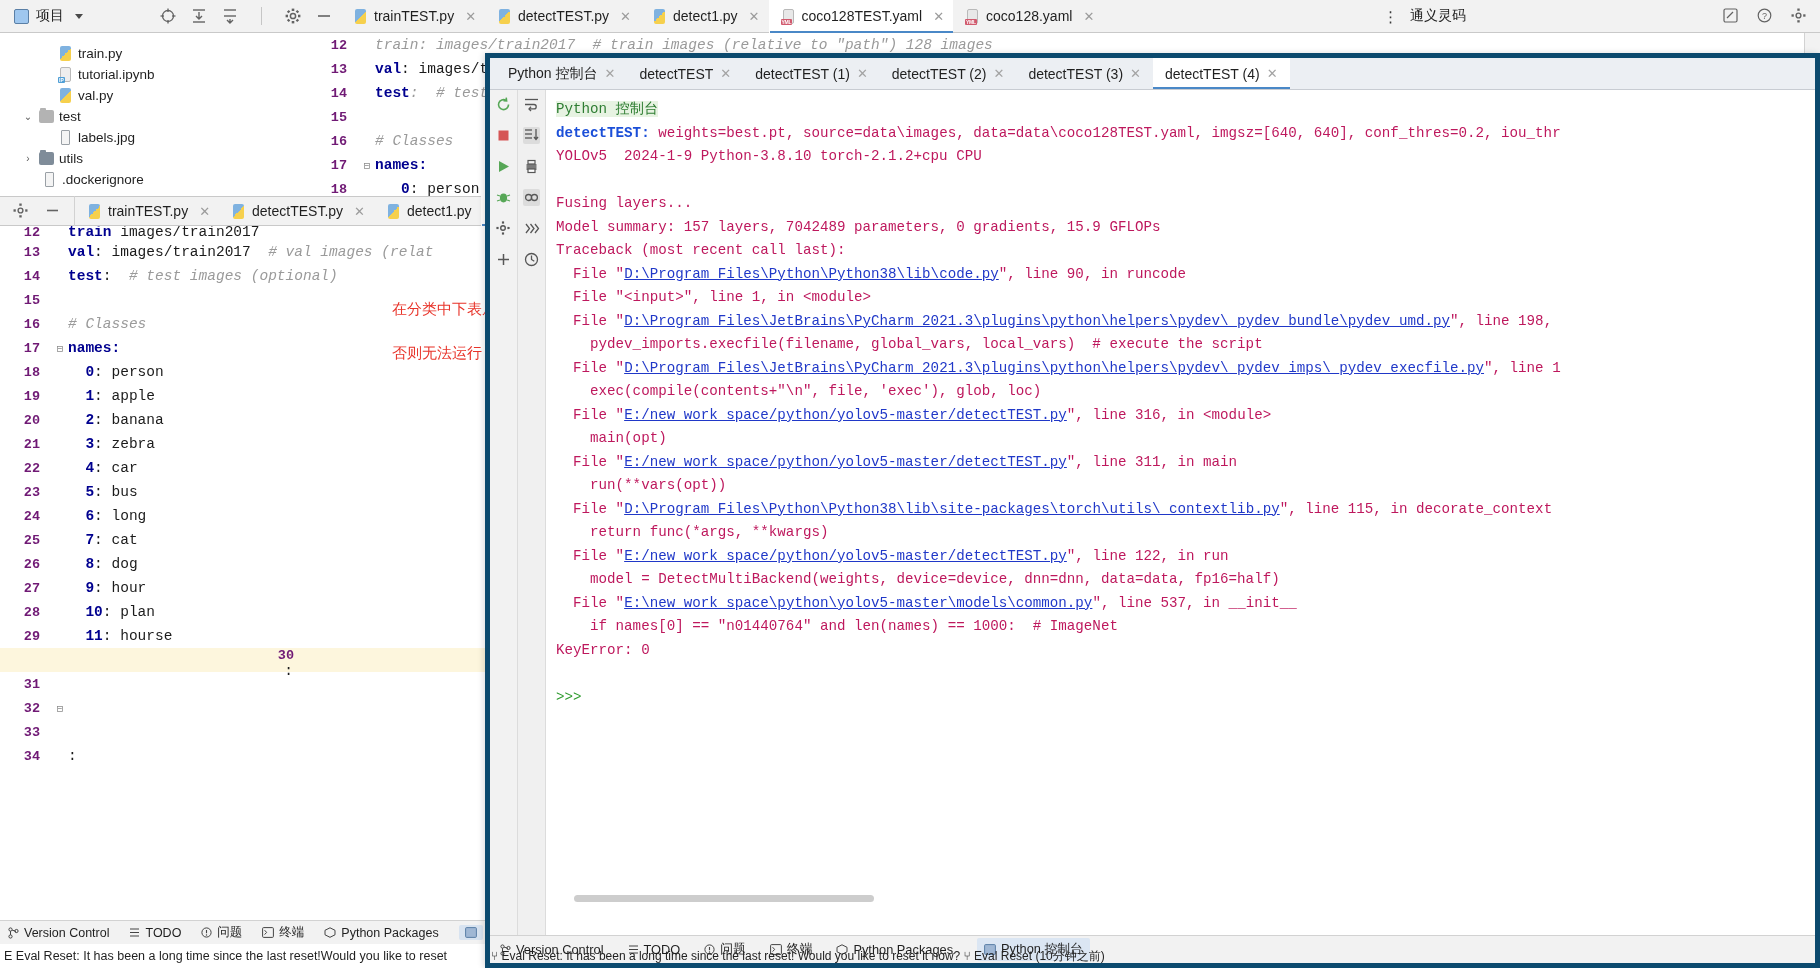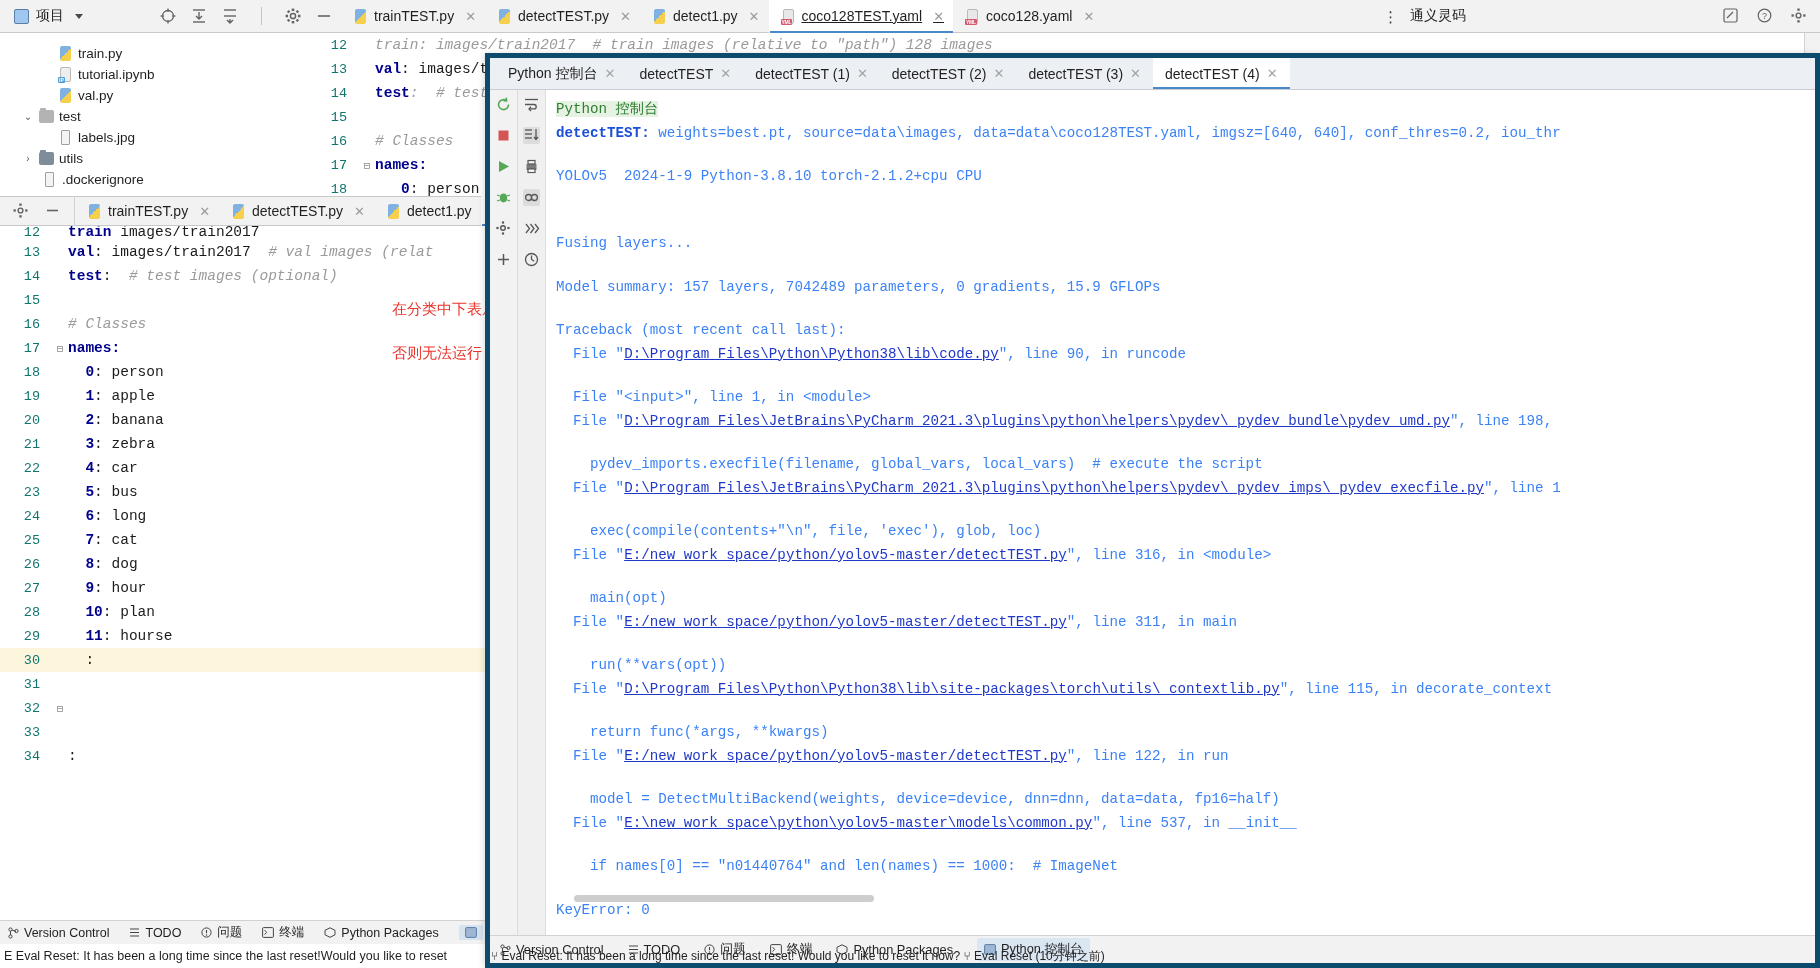--- a/index.html
+++ b/index.html
@@ -31,21 +31,21 @@
   .tb-ico { width: 18px; height: 18px; position: relative; opacity: .78; }
   .divider-v { width: 1px; height: 18px; background: #c6c6c6; margin: 0 9px; }
 
   
   .tabs-back { display: flex; align-items: stretch; height: 33px; margin-left: 8px; flex: 1; }
   .tab {
     display: flex; align-items: center; gap: 6px;
     padding: 0 9px 0 11px; height: 33px; font-size: 14px;
     border-left: 1px solid transparent;
   }
-  .tab.active { background: #fff; box-shadow: inset 0 -2px 0 #4a88c7; text-decoration: underline; }
+  .tab.active { background: #fff; box-shadow: inset 0 -2px 0 #4a88c7; }
   .tab .x { color: #9b9b9b; font-size: 13px; margin-left: 5px; }
   .fileico { width: 15px; height: 17px; position: relative; flex: none; }
   .fileico.py::before {
     content: ""; position: absolute; inset: 1px 2px; border-radius: 2px;
     background: linear-gradient(135deg,#7fb2e0 0 50%, #f6d04d 50% 100%);
   }
   .fileico.yml::before {
     content: ""; position: absolute; inset: 1px 2px; border-radius: 2px;
     background: #e8e8e8; border: 1px solid #b9b9b9;
   }
@@ -86,24 +86,24 @@
     display: flex; align-items: center;
   }
   .ph-icons { display: flex; align-items: center; gap: 14px; padding: 0 12px; }
 
   
   .editor-back {
     position: absolute; left: 0; top: 226px; width: 560px; bottom: 48px; background: #fff;
     overflow: hidden;
   }
   .code-line { display: flex; height: 24px; align-items: center; font-family: "Liberation Mono", monospace; font-size: 14.5px; }
-  .ln { width: 52px; text-align: right; padding-right: 12px; color: #0f766e; font-size: 13.5px; flex: none; }
+  .ln { width: 52px; text-align: right; padding-right: 12px; color: #701a75; font-size: 13.5px; flex: none; font-weight: bold; }
   .gut2 { width: 16px; flex: none; text-align: center; color: #8d8d8d; font-size: 11px; }
   .code-txt { white-space: pre; }
-  .code-line.hl { background: #fdf6dd; }
+  .code-line.hl { background: #fdf6dd; flex-direction: column; }
   .k-key { color: #00008f; font-weight: bold; }
   .k-num { color: #00008f; font-weight: bold; }
   .k-cmt { color: #9a9a9a; font-style: italic; }
   .k-txt { color: #1b1b1b; }
   .k-sel { background: #d6dcf5; }
 
   .annot {
     position: absolute; color: #e8342a; font-size: 15px; line-height: 26px;
     font-family: "Liberation Sans", sans-serif; white-space: nowrap;
   }
@@ -151,21 +151,21 @@
   }
   .rail-ico { width: 17px; height: 17px; position: relative; opacity: .85; }
 
   .console {
     flex: 1; background: #fff; padding: 8px 0 0 10px; overflow: hidden; position: relative;
     font-family: "Liberation Mono", monospace; font-size: 14.2px; line-height: 23.5px;
   }
   .cl { white-space: pre; }
   .c-title { background: #e7f3e2; color: #2e7d32; display: inline; }
   .c-blue { color: #1b4fd8; font-weight: bold; font-family: Liberation Mono, monospace; }
-  .c-red { color: #3b82f6; margin-top: 20px; }
+  .c-red { color: #be185d; }
   .c-link { color: #2038c8; text-decoration: underline; }
   .c-green { color: #2e9b2e; }
 
   .front-status {
     position: absolute; left: 0; bottom: 0; width: 100%; height: 28px;
     background: #f2f2f2; border-top: 1px solid #d2d2d2;
     display: flex; align-items: center; gap: 24px; padding-left: 10px; font-size: 12.8px;
   }
   .front-status .sel { background: #dbe6f3; padding: 3px 7px; border-radius: 2px; }
 

